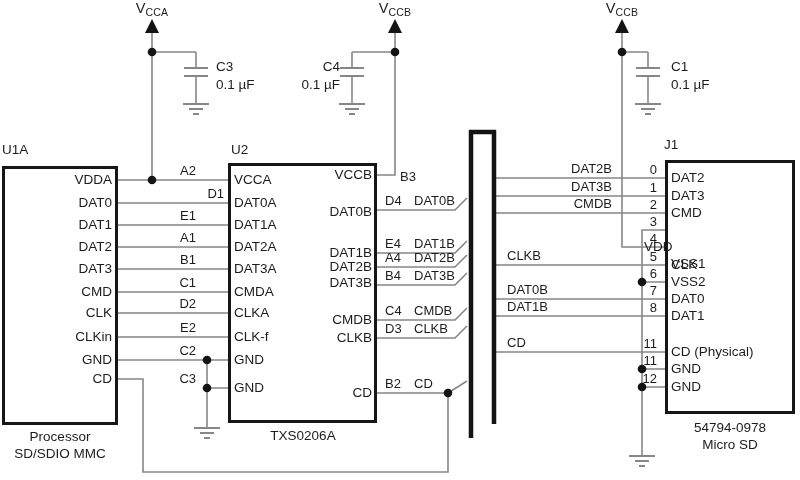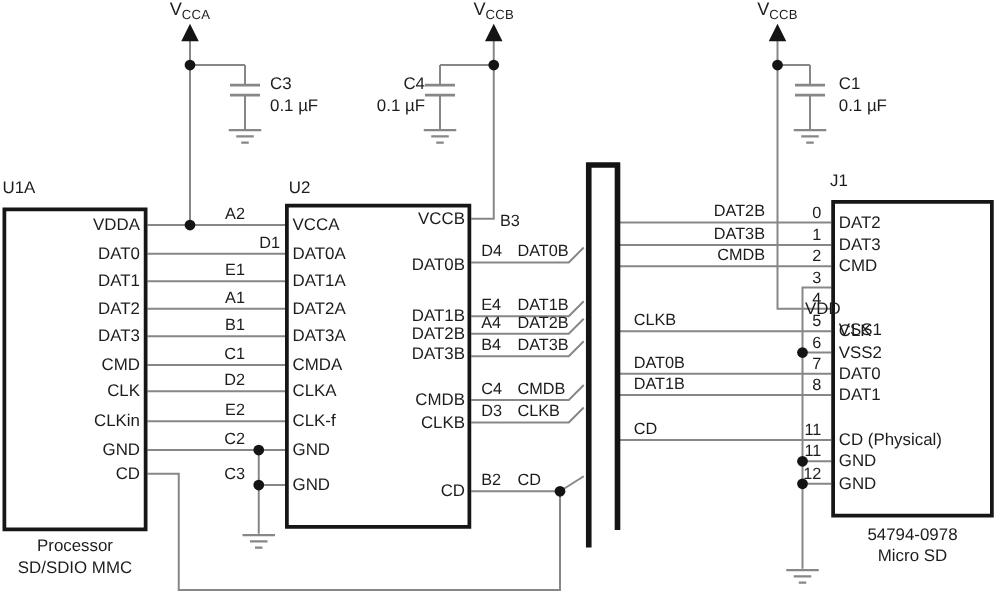--- a/index.html
+++ b/index.html
@@ -133,20 +133,21 @@
   <div class="t" style="left:234px; top:352px;">GND</div>
   <div class="t" style="left:234px; top:380px;">GND</div>
   <div class="t" style="right:428px; top:167px;">VCCB</div>
   <div class="t" style="right:428px; top:204px;">DAT0B</div>
   <div class="t" style="right:428px; top:245px;">DAT1B</div>
   <div class="t" style="right:428px; top:259px;">DAT2B</div>
   <div class="t" style="right:428px; top:275px;">DAT3B</div>
   <div class="t" style="right:428px; top:312px;">CMDB</div>
   <div class="t" style="right:428px; top:330px;">CLKB</div>
   <div class="t" style="right:428px; top:385px;">CD</div>
+  <div class="t ctr" style="left:228px; top:428px; width:150px;">TXS0206A</div>
 
   <div class="t sm" style="left:400px; top:169px;">B3</div>
   <div class="t sm" style="left:385px; top:193px;"><span class="des">D4</span><span>DAT0B</span></div>
   <div class="t sm" style="left:385px; top:236px;"><span class="des">E4</span><span>DAT1B</span></div>
   <div class="t sm" style="left:385px; top:250px;"><span class="des">A4</span><span>DAT2B</span></div>
   <div class="t sm" style="left:385px; top:268px;"><span class="des">B4</span><span>DAT3B</span></div>
   <div class="t sm" style="left:385px; top:303px;"><span class="des">C4</span><span>CMDB</span></div>
   <div class="t sm" style="left:385px; top:321px;"><span class="des">D3</span><span>CLKB</span></div>
   <div class="t sm" style="left:385px; top:376px;"><span class="des">B2</span><span>CD</span></div>
 

